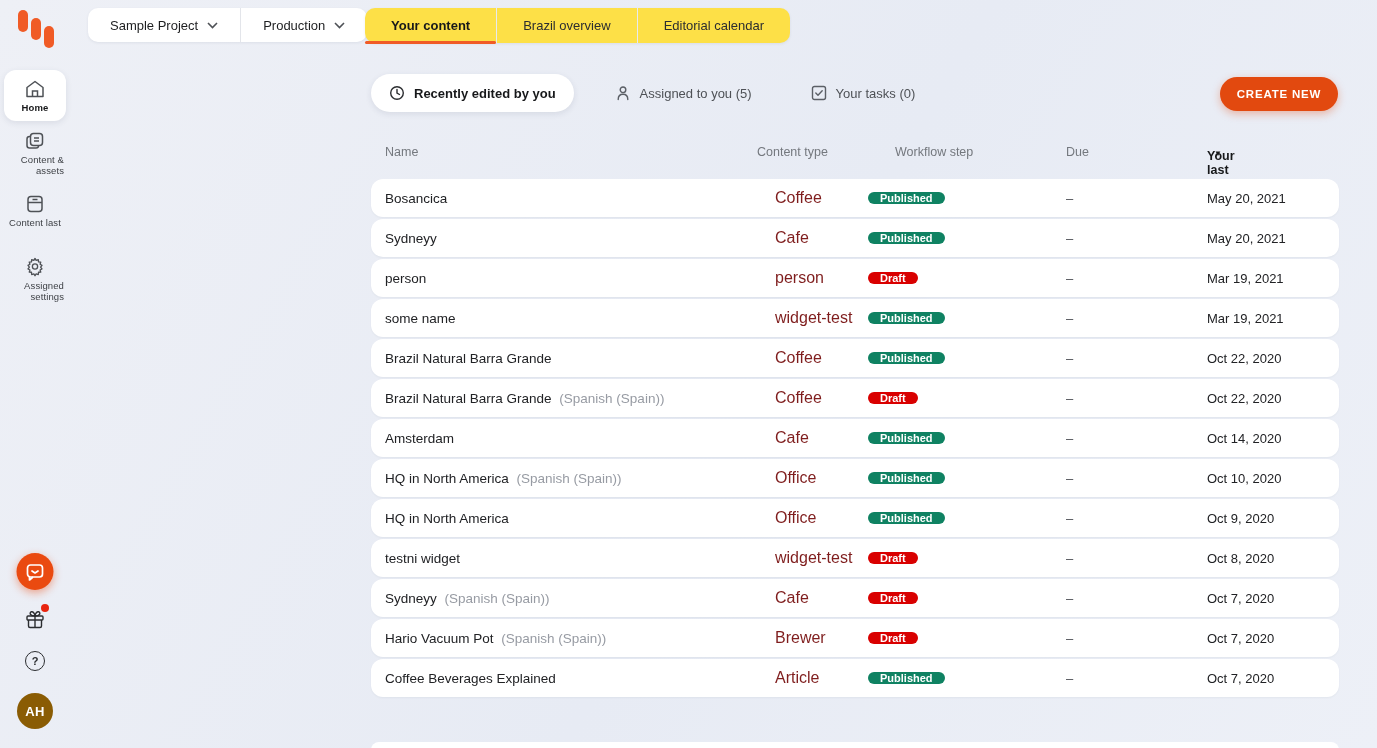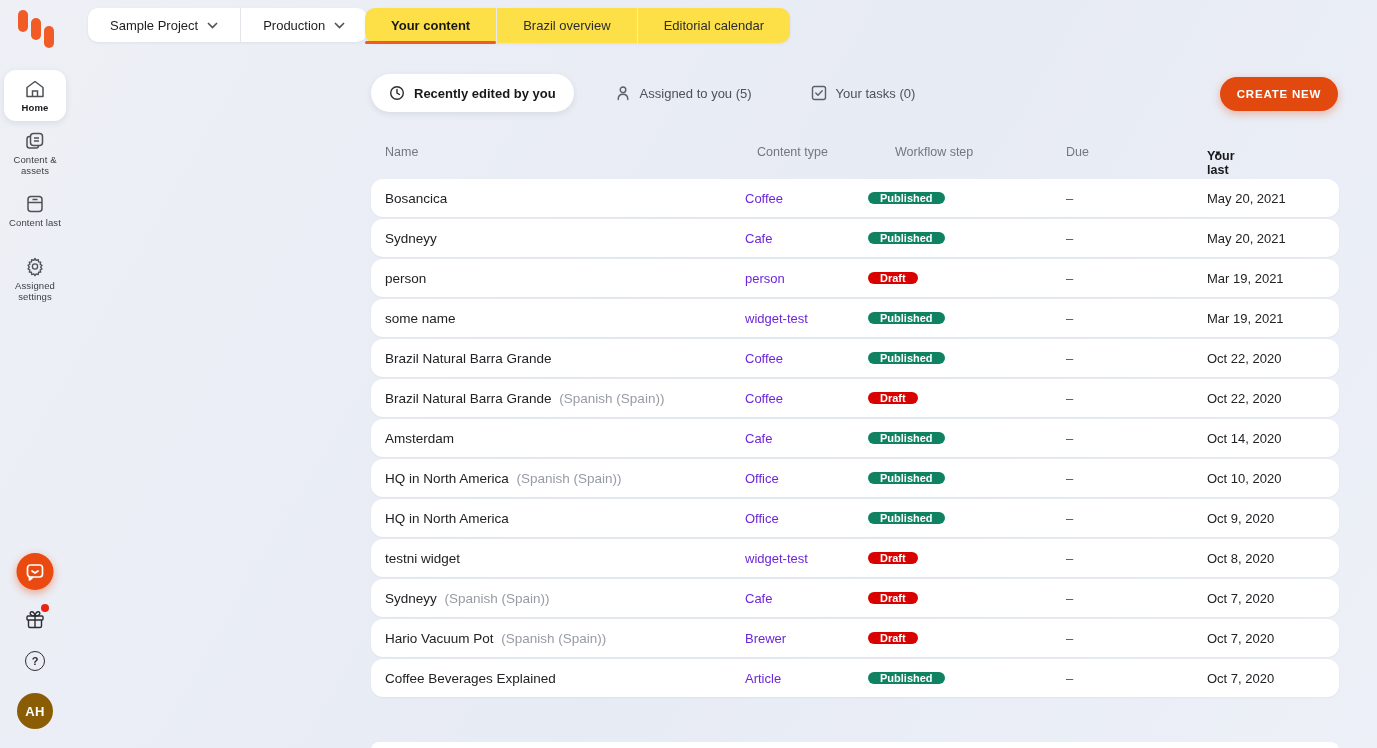--- a/index.html
+++ b/index.html
@@ -13,21 +13,21 @@
   .screen { position:absolute; inset:0; }
 
   
   .sidebar { position:absolute; left:0; top:0; width:70px; height:748px; }
   .logo { position:absolute; left:16px; top:8px; width:44px; height:42px; cursor:pointer; }
   .logo span { position:absolute; width:10px; height:22px; border-radius:5px; background:#f05b26; }
   .logo span:nth-child(1){ left:2px;  top:2px; }
   .logo span:nth-child(2){ left:15px; top:10px; }
   .logo span:nth-child(3){ left:28px; top:18px; }
 
-  .nav-item { position:absolute; left:4px; width:62px; text-align:center; cursor:pointer;
+  .nav-item { position:absolute; left:4px; width:62px; text-align:right; cursor:pointer;
               display:flex; flex-direction:column; align-items:center; gap:3px; padding:9px 2px 8px; }
   .nav-item svg { stroke:#4e5156; fill:none; stroke-width:1.5; }
   .nav-item .nav-label { font-size:9.5px; line-height:11px; color:#3c3f44; letter-spacing:.1px; }
   .nav-item.active { background:#fff; border-radius:12px; box-shadow:0 2px 6px rgba(40,50,80,.10); }
   .nav-item.active .nav-label { font-weight:700; color:#17181a; }
   .ni-home { top:70px; }
   .ni-content { top:122px; }
   .ni-model { top:185px; }
   .ni-settings { top:247px; }
 
@@ -91,21 +91,21 @@
   .col-due    { left:695px; }
   .col-edited { left:836px; color:#17181a; font-weight:600; }
   .sort-arrow { font-size:8px; color:#17181a; margin-left:7px; vertical-align:1px; }
 
   .table-body { position:absolute; left:371px; top:179px; width:968px; }
   .row { position:relative; width:968px; height:38px; background:#fff; border-radius:12px;
          margin-bottom:2px; cursor:pointer; box-shadow:0 1px 2px rgba(40,50,80,.05); }
   .row > span { position:absolute; top:50%; transform:translateY(-50%); white-space:nowrap; }
   .cell-name   { left:14px;  font-size:13.5px; color:#212225; }
   .cell-variant{ color:#979ba3; margin-left:4px; }
-  .cell-type   { left:374px; font-size:13px; color:#6d28d9; }
+  .cell-type   { left:404px; font-size:16px; color:#7f1d1d; }
   .cell-badge  { left:497px; font-size:11px; font-weight:700; color:#fff; padding:0 12px;
                  border-radius:12px; }
   .badge-published { background:#0f8262; }
   .badge-draft     { background:#d90000; }
   .cell-due    { left:695px; font-size:13px; color:#4a4d52; }
   .cell-edited { left:836px; font-size:13px; color:#212225; }
 
   .partial-row { position:absolute; left:371px; top:741.5px; width:968px; height:10px;
                  background:#fff; border-radius:8px 8px 0 0; cursor:pointer; }
 </style>

